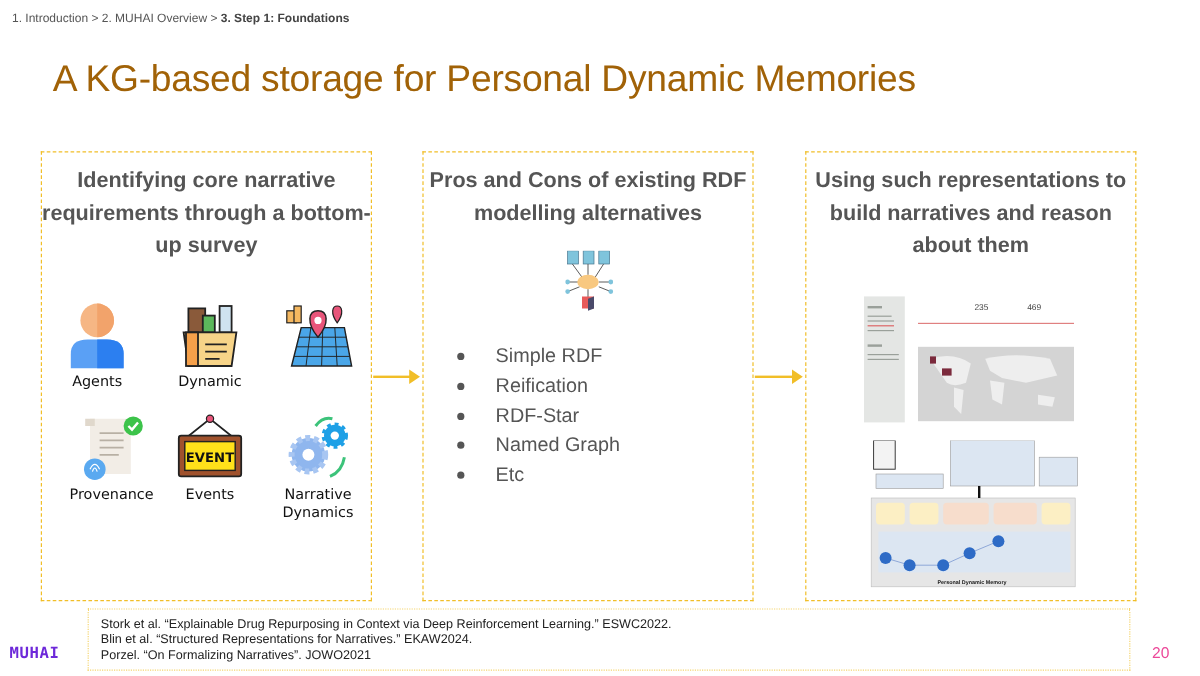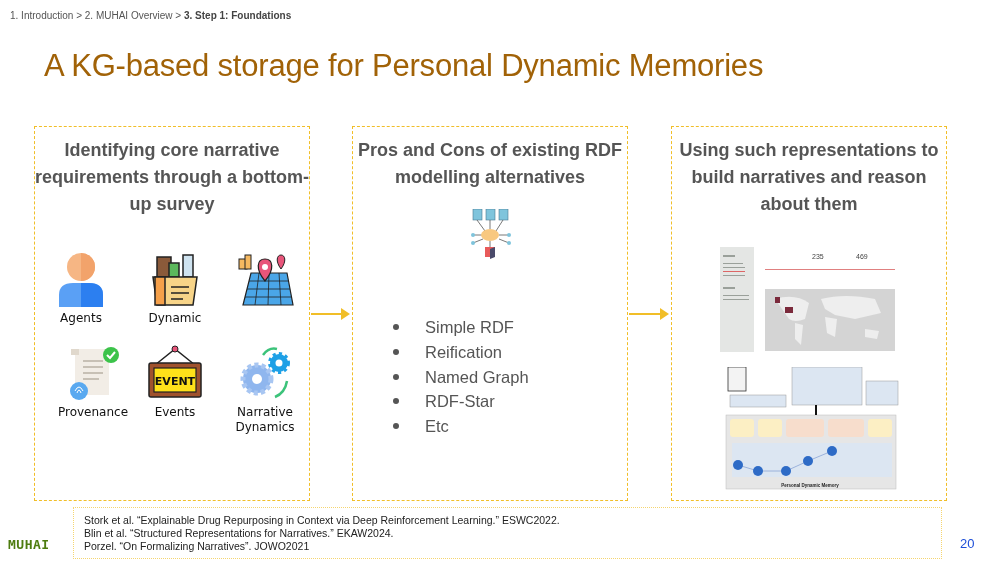--- a/index.html
+++ b/index.html
@@ -22,38 +22,38 @@
   .arrow-1 { left: 311px; width: 37px; }
   .arrow-2 { left: 629px; width: 38px; }
 
   .icon-grid { position: absolute; left: 0; top: 124px; width: 276px; }
   .icon-cell { position: absolute; width: 80px; text-align: center; }
   .icon-cell svg { display: block; margin: 0 auto; }
   .icon-label { font-size: 12px; color: #111; line-height: 15px; margin-top: 4px; font-family: "DejaVu Sans", sans-serif; }
 
   .central-icon { position: absolute; left: 118px; top: 82px; }
 
-  .bullets { position: absolute; left: 40px; top: 158px; list-style: none; margin-top: 30px; }
+  .bullets { position: absolute; left: 28px; top: 158px; list-style: none; }
   .bullets li { font-size: 16.5px; color: #555; line-height: 24.8px; position: relative; padding-left: 32px; }
   .bullets li::before { content: ""; position: absolute; left: 0; top: 9px; width: 6px; height: 6px; border-radius: 50%; background: #555; }
 
   .dashboard { position: absolute; left: 48px; top: 120px; width: 180px; height: 105px; background: #fff; }
   .dash-sidebar { position: absolute; left: 0; top: 0; width: 34px; height: 105px; background: #e4e6e4; }
   .dash-sidebar .line { position: absolute; left: 3px; height: 2px; background: #9aa09a; }
   .dash-stat { position: absolute; font-size: 6px; color: #444; }
   .dash-map { position: absolute; left: 45px; top: 42px; width: 130px; height: 62px; background: #d4d4d4; }
   .dash-red { position: absolute; left: 45px; top: 22px; width: 130px; height: 1px; background: #e08080; }
 
   .diagram { position: absolute; left: 48px; top: 240px; width: 180px; height: 126px; }
 
   .refs { position: absolute; left: 73px; top: 507px; width: 869px; height: 52px; border: 1.5px dotted #f5d570; padding: 6px 10px; }
   .refs p { font-size: 10.5px; color: #222; line-height: 13px; }
 
-  .logo { position: absolute; left: 8px; top: 537px; font-family: "DejaVu Sans Mono", monospace; font-weight: bold; font-size: 13px; color: #4d7c0f; letter-spacing: 0.5px; }
-  .page-num { position: absolute; left: 960px; top: 536px; font-size: 13px; color: #1d4ed8; }
+  .logo { position: absolute; left: 8px; top: 537px; font-family: "DejaVu Sans Mono", monospace; font-weight: bold; font-size: 13px; color: #6d28d9; letter-spacing: 0.5px; }
+  .page-num { position: absolute; left: 960px; top: 536px; font-size: 13px; color: #ec4899; }
 </style>
 </head>
 <body>
 
 <div class="breadcrumb">
   <span>1. Introduction</span><span> &gt; </span><span>2. MUHAI Overview</span><span> &gt; </span><span class="current">3. Step 1: Foundations</span>
 </div>
 
 <h1 class="title">A KG-based storage for Personal Dynamic Memories</h1>
 
@@ -164,22 +164,22 @@
       <circle cx="38" cy="26" r="2" fill="#7fc4dc"></circle>
     <circle cx="2" cy="34" r="2" fill="#7fc4dc"></circle>
       <circle cx="38" cy="34" r="2" fill="#7fc4dc"></circle>
     <ellipse cx="19" cy="26" rx="9" ry="6" fill="#f8c880"></ellipse>
     <path d="M14 38 L24 38 L24 48 L14 48 Z" fill="#e85a5a"></path>
     <path d="M19 40 L24 38 L24 48 L19 50 Z" fill="#4a4a6a"></path>
   </svg>
   <ul class="bullets">
     <li>Simple RDF</li>
     <li>Reification</li>
+    <li>RDF-Star</li>
     <li>Named Graph</li>
-    <li>RDF-Star</li>
     <li>Etc</li>
   </ul>
 </div>
 
 <div class="arrow arrow-2"></div>
 
 <div class="panel panel-3">
   <div class="panel-heading">Using such representations to build narratives and reason about them</div>
 
   <div class="dashboard">

